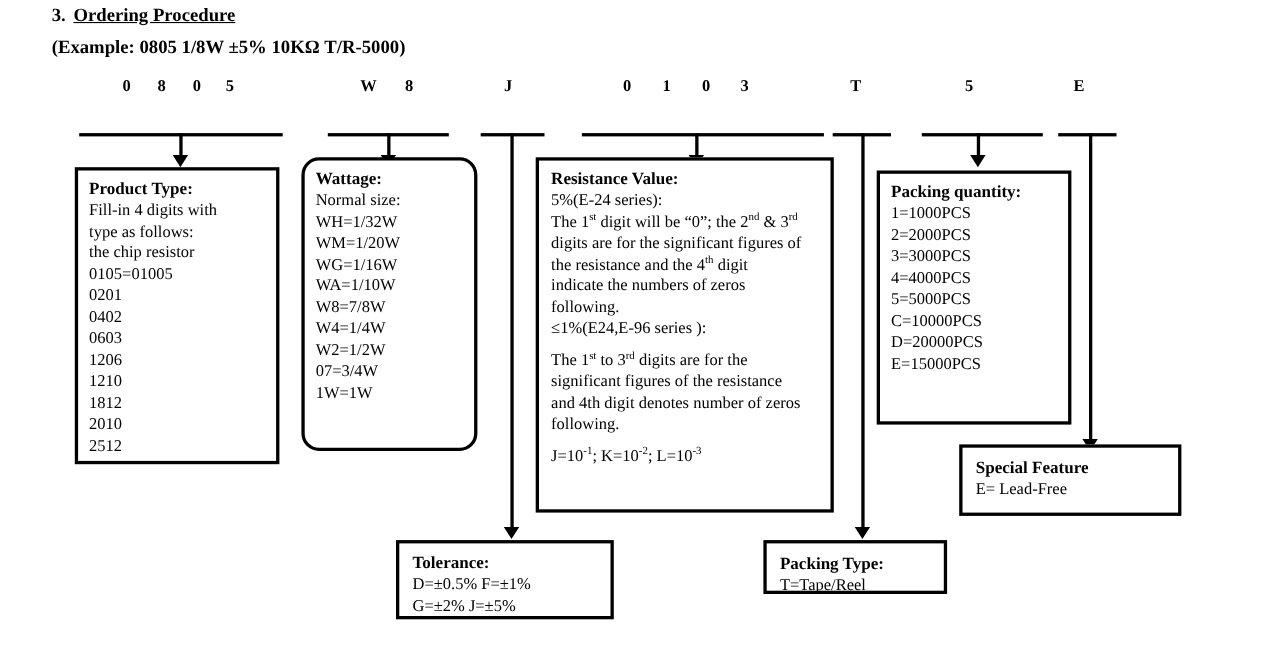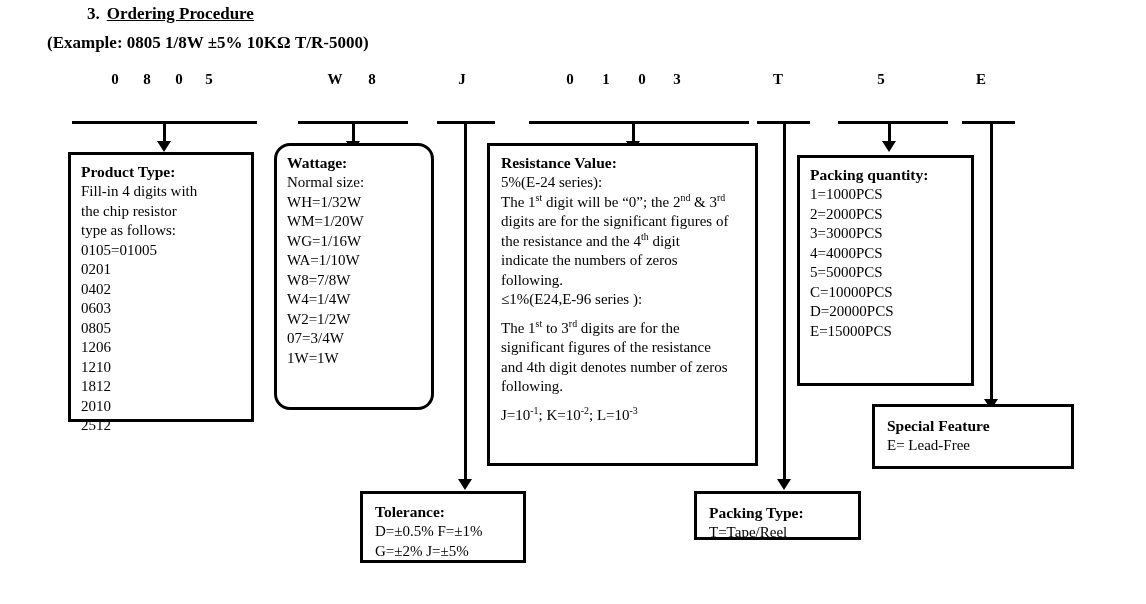--- a/index.html
+++ b/index.html
@@ -67,21 +67,21 @@
     line-height:1.30;
   }
   .gap{height:9px;}
   sup{font-size:0.66em;line-height:0;vertical-align:super;}
 </style>
 </head>
 <body>
 
 <div class="page">
 
-  <div class="heading" style="left:47px;top:4px;margin-left:40px;">
+  <div class="heading" style="left:47px;top:4px;">
     <span class="num">3.</span><span class="ul">Ordering Procedure</span>
   </div>
   <div class="heading" style="left:47px;top:33px;">(Example: 0805 1/8W ±5% 10KΩ T/R-5000)</div>
 
   <div class="code-char" style="left:106px;top:71px;width:18px;">0</div>
   <div class="code-char" style="left:138px;top:71px;width:18px;">8</div>
   <div class="code-char" style="left:170px;top:71px;width:18px;">0</div>
   <div class="code-char" style="left:200px;top:71px;width:18px;">5</div>
 
   <div class="code-char" style="left:326px;top:71px;width:18px;">W</div>
@@ -125,27 +125,26 @@
 
   <div class="vline" style="left:888px;top:121px;height:22px;"></div>
   <div class="arrow-head" style="left:882px;top:141px;"></div>
 
   <div class="vline" style="left:990px;top:121px;height:280px;"></div>
   <div class="arrow-head" style="left:984px;top:399px;"></div>
 
   <div class="box" style="left:68px;top:152px;width:186px;height:270px;">
     <div class="title">Product Type:</div>
     <div class="ln">Fill-in 4 digits with</div>
+    <div class="ln">type as follows:</div>
     <div class="ln">the chip resistor</div>
-    <div class="ln">type as follows:</div>
     <div class="ln">0105=01005</div>
     <div class="ln">0201</div>
     <div class="ln">0402</div>
     <div class="ln">0603</div>
-    <div class="ln">0805</div>
     <div class="ln">1206</div>
     <div class="ln">1210</div>
     <div class="ln">1812</div>
     <div class="ln">2010</div>
     <div class="ln">2512</div>
   </div>
 
   <div class="box" style="left:274px;top:143px;width:160px;height:267px;border-radius:16px;">
     <div class="title">Wattage:</div>
     <div class="ln">Normal size:</div>
@@ -181,21 +180,21 @@
     <div class="ln">C=10000PCS</div>
     <div class="ln">D=20000PCS</div>
     <div class="ln">E=15000PCS</div>
   </div>
 
   <div class="box" style="left:872px;top:404px;width:202px;height:65px;padding:9px 9px 6px 12px;">
     <div class="title">Special Feature</div>
     <div class="ln">E= Lead-Free</div>
   </div>
 
-  <div class="box" style="left:360px;top:491px;width:166px;height:72px;padding:8px 16px 6px 12px;">
+  <div class="box" style="left:360px;top:491px;width:198px;height:72px;padding:8px 16px 6px 12px;">
     <div class="title">Tolerance:</div>
     <div class="ln">D=±0.5%  F=±1%</div>
     <div class="ln">G=±2%   J=±5%</div>
   </div>
 
   <div class="box" style="left:694px;top:491px;width:167px;height:49px;padding:9px 9px 6px 12px;">
     <div class="title">Packing Type:</div>
     <div class="ln">T=Tape/Reel</div>
   </div>
 

